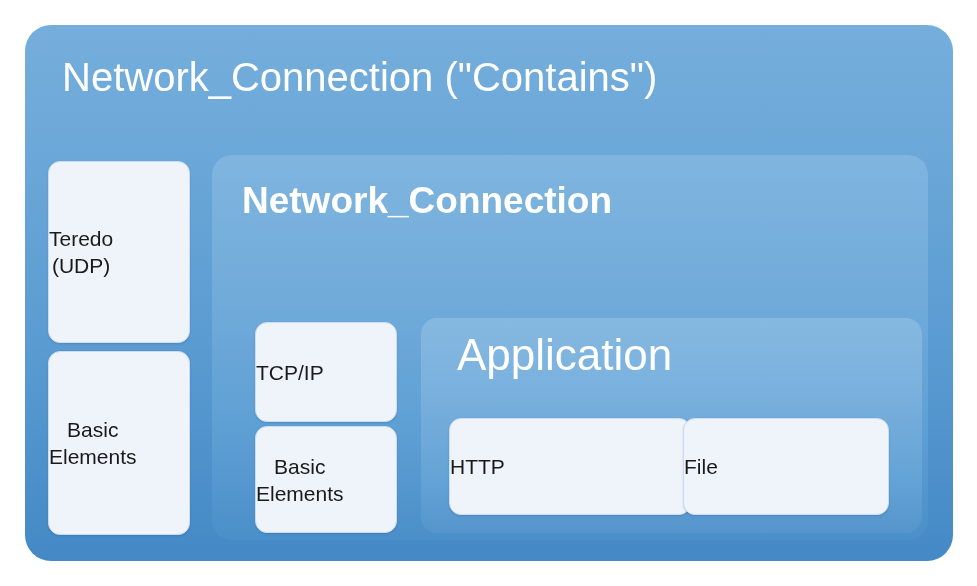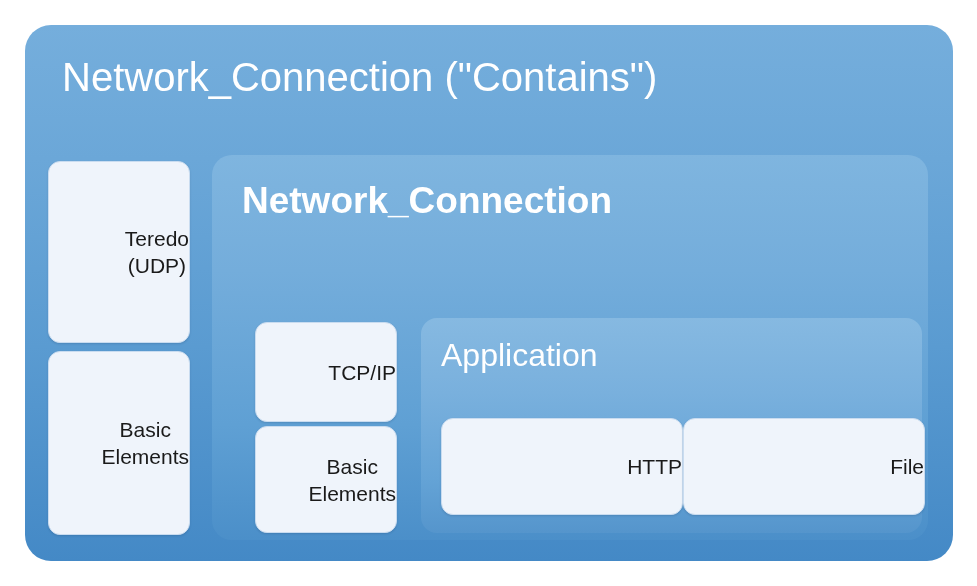--- a/index.html
+++ b/index.html
@@ -53,21 +53,21 @@
     height: 374px;
   }
 
   .leaf-box {
     background: #EFF4FB;
     border: 1px solid #C9DCF0;
     border-radius: 12px;
     box-sizing: border-box;
     display: flex;
     align-items: center;
-    justify-content: flex-end;
+    justify-content: flex-start;
     text-align: center;
     color: #1A1A1A;
     font-size: 21px;
     line-height: 27px;
     box-shadow: 0 1px 2px rgba(20,50,90,0.18);
   }
 
   .left-col .leaf-box {
     position: absolute;
     left: 0;
@@ -122,42 +122,42 @@
     top: 163px;
     width: 501px;
     height: 215px;
     border-radius: 16px;
     background: linear-gradient(180deg, #86B9E1 0%, #79B0DD 35%, #64A3D6 75%, #5595CC 100%);
     box-sizing: border-box;
   }
 
   .app-title {
     position: absolute;
-    left: 20px;
+    left: 36px;
     top: 16px;
-    font-size: 32px;
+    font-size: 44px;
     line-height: 42px;
     color: #FFFFFF;
     white-space: nowrap;
   }
 
   .app-leaves {
     position: absolute;
     left: 12px;
     top: 100px;
     width: 477px;
     height: 97px;
   }
   .app-leaves .leaf-box {
     position: absolute;
     top: 0;
     height: 97px;
   }
-  .box-http { left: 8px; width: 242px; }
-  .box-file { left: 250px; width: 242px; }
+  .box-http { left: 16px; width: 242px; }
+  .box-file { left: 250px; width: 206px; }
 
   .leaf-label {
     display: block;
     white-space: pre-line;
   }
 </style>
 </head>
 <body>
 
 <div id="canvas">

